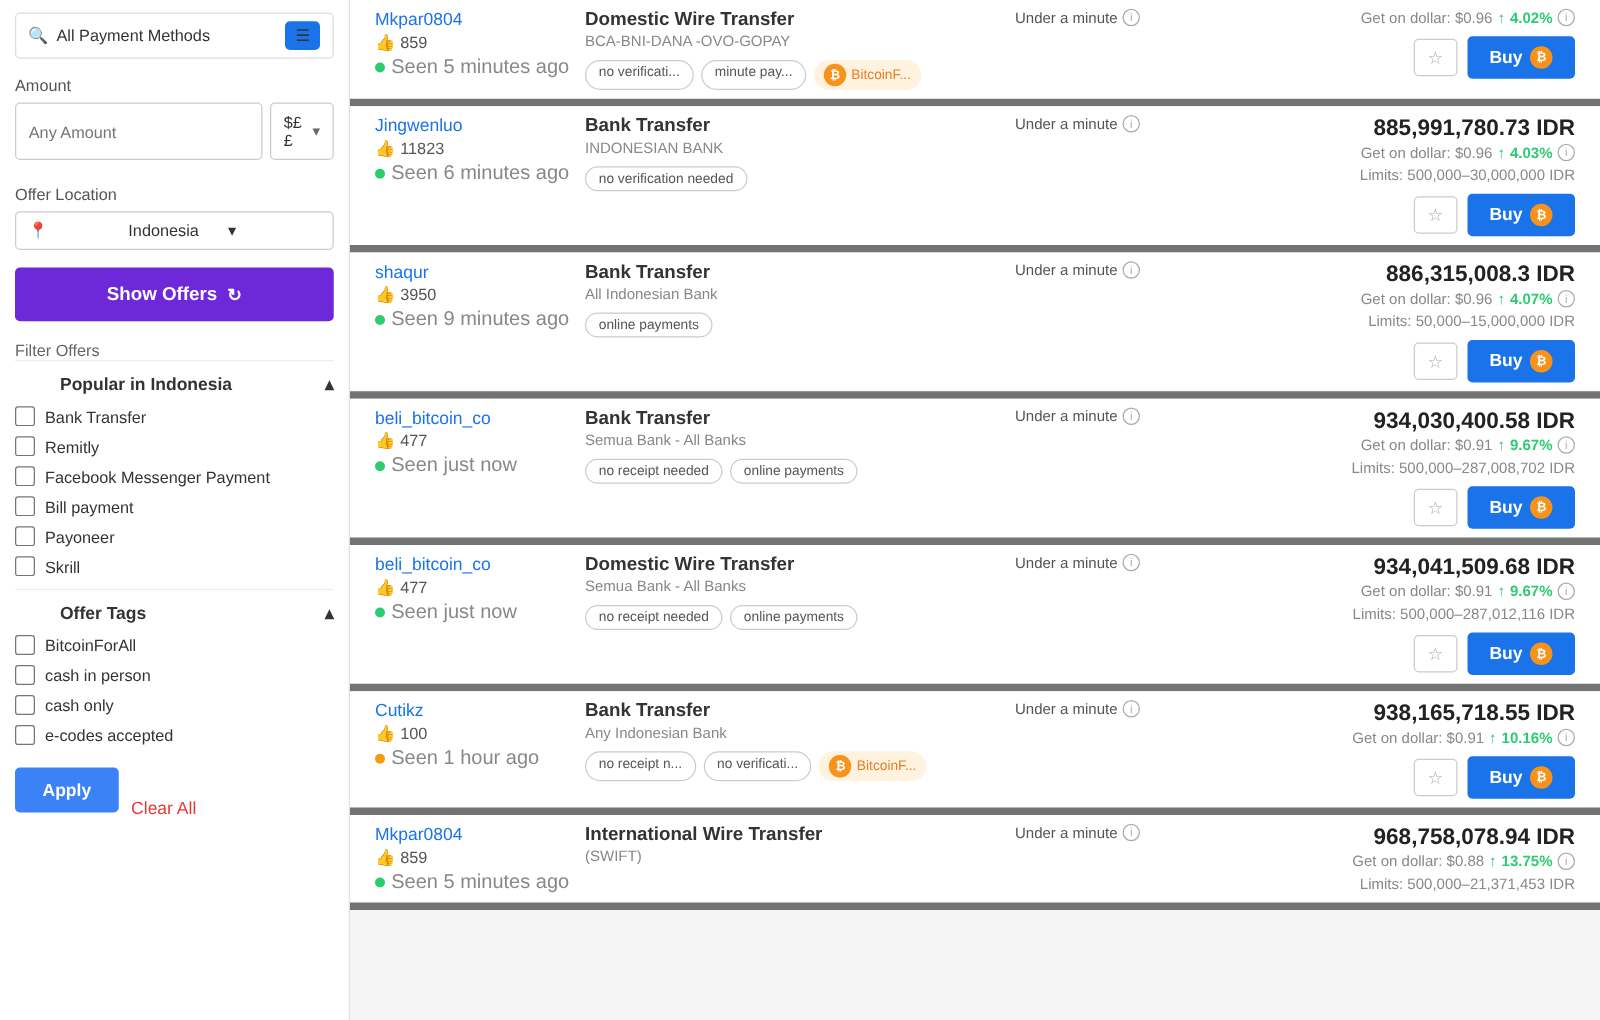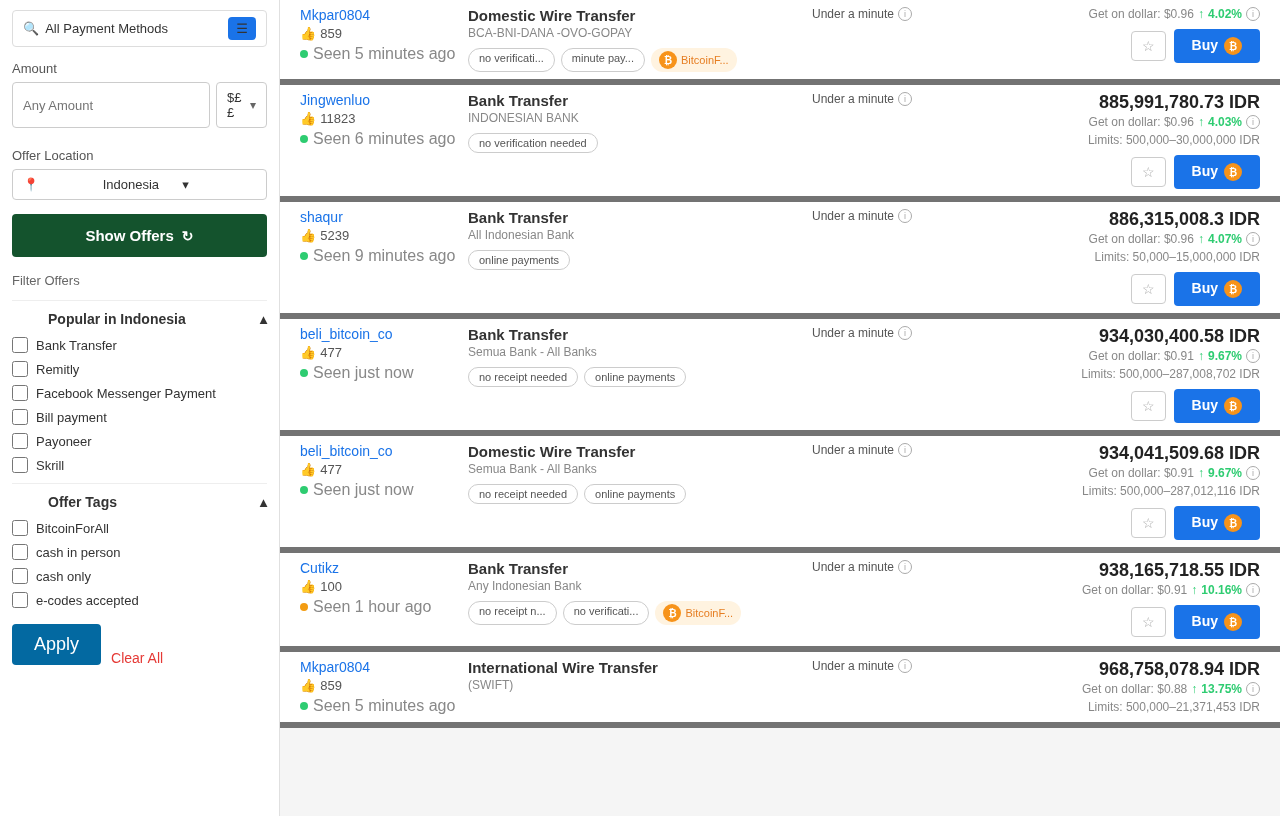--- a/index.html
+++ b/index.html
@@ -12,34 +12,34 @@
     .filter-icon-btn { margin-left: auto; background: #1a73e8; border: none; border-radius: 4px; padding: 4px 8px; cursor: pointer; color: white; display: flex; align-items: center; }
 
     .section-label { font-size: 13px; color: #555; font-weight: 500; margin-bottom: 6px; margin-top: 4px; }
     .amount-row { display: flex; gap: 6px; margin-bottom: 20px; }
     .amount-input { flex: 1; border: 1px solid #ccc; border-radius: 4px; padding: 7px 10px; font-size: 13px; color: #888; outline: none; }
     .currency-select { border: 1px solid #ccc; border-radius: 4px; padding: 7px 10px; font-size: 13px; color: #333; display: flex; align-items: center; gap: 4px; background: #fff; cursor: pointer; }
 
     .location-row { display: flex; align-items: center; border: 1px solid #ccc; border-radius: 4px; padding: 7px 10px; margin-bottom: 14px; gap: 6px; cursor: pointer; }
     .location-row span { font-size: 13px; color: #333; flex: 1; }
 
-    .show-offers-btn { width: 100%; background: #14532d; color: white; border: none; border-radius: 4px; padding: 13px; font-size: 15px; font-weight: 600; cursor: pointer; display: flex; align-items: center; justify-content: center; gap: 8px; margin-bottom: 16px; }
-
-    .filter-offers-label { font-size: 13px; color: #666; margin-bottom: 12px; }
+    .show-offers-btn { width: 100%; background: #6d28d9; color: white; border: none; border-radius: 4px; padding: 13px; font-size: 15px; font-weight: 600; cursor: pointer; display: flex; align-items: center; justify-content: center; gap: 8px; margin-bottom: 16px; }
+
+    .filter-offers-label { font-size: 13px; color: #666; margin-bottom: 0; }
 
     .filter-section { border-top: 1px solid #eee; padding-top: 10px; margin-bottom: 10px; }
     .filter-section-header { display: flex; justify-content: space-between; align-items: center; margin-bottom: 10px; cursor: pointer; padding-left: 36px; }
     .filter-section-header span { font-size: 14px; font-weight: 600; color: #333; }
 
     .checkbox-item { display: flex; align-items: center; gap: 8px; margin-bottom: 8px; cursor: pointer; }
     .checkbox-item input[type="checkbox"] { width: 16px; height: 16px; cursor: pointer; }
     .checkbox-item label { font-size: 13px; color: #333; cursor: pointer; }
 
     .action-row { display: flex; gap: 10px; margin-top: 14px; align-items: center; }
-    .apply-btn { background: #0369a1; color: white; border: none; border-radius: 4px; padding: 10px 22px; font-size: 18px; font-weight: 400; cursor: pointer; }
+    .apply-btn { background: #3b82f6; color: white; border: none; border-radius: 4px; padding: 10px 22px; font-size: 14px; font-weight: 700; cursor: pointer; }
     .clear-all-btn { background: none; border: none; color: #e53935; font-size: 14px; font-weight: 500; cursor: pointer; margin-top: 28px; }
 
     
     .main { flex: 1; overflow-y: auto; }
 
     .offer-row { background: #fff; border-bottom: 6px solid #737373; padding: 7px 20px; display: flex; align-items: flex-start; gap: 8px; }
 
     .seller-col { width: 160px; flex-shrink: 0; }
     .seller-name { color: #1a73e8; font-size: 14px; font-weight: 500; text-decoration: none; display: block; margin-bottom: 3px; }
     .seller-likes { display: flex; align-items: center; gap: 4px; font-size: 13px; color: #555; margin-bottom: 4px; }
@@ -262,21 +262,21 @@
           Buy <span class="bitcoin-circle">₿</span>
         </button>
       </div>
     </div>
   </div>
       <div class="offer-row">
     <div class="seller-col">
       <a class="seller-name" href="#">shaqur</a>
       <div class="seller-likes">
         <span>👍</span>
-        <span>5239</span>
+        <span>3950</span>
       </div>
       <div class="seen-time">
         <span class="online-dot dot-green"></span>
         <span>Seen 9 minutes ago</span>
       </div>
     </div>
     <div class="method-col">
       <div class="method-name">Bank Transfer</div>
       <div class="method-detail">All Indonesian Bank</div>
       <div class="tags">

